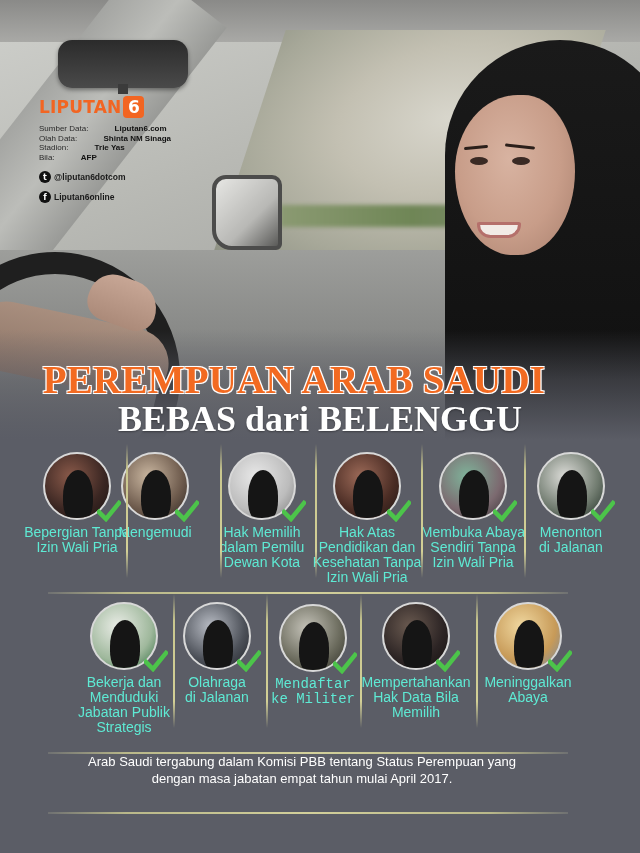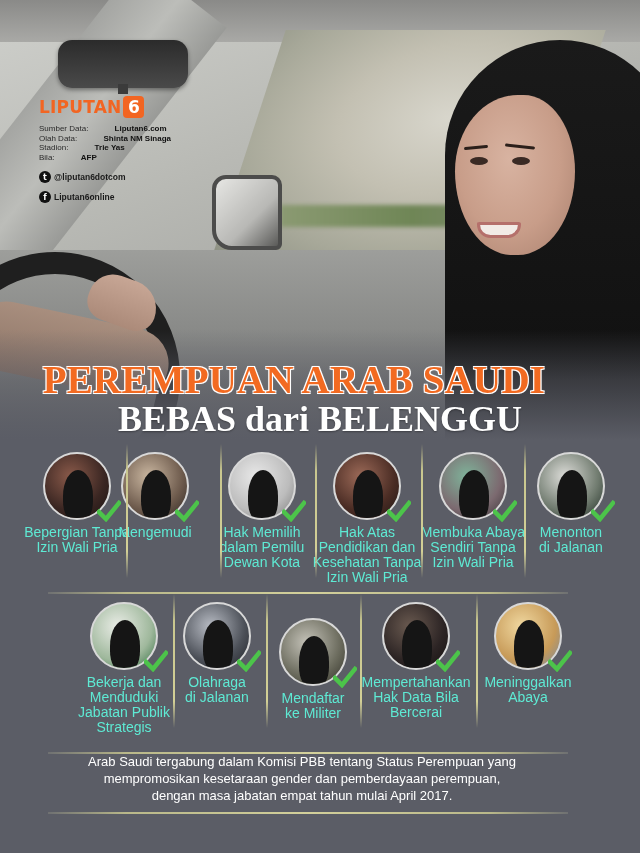--- a/index.html
+++ b/index.html
@@ -305,21 +305,21 @@
       <svg class="check" viewBox="0 0 24 22" style="left: 80px; top: 48px;">
         <path d="M2 12 L9 19 L22 3" fill="none" stroke="#4cc44a" stroke-width="4.5" stroke-linecap="square"></path>
       </svg>
       <div class="label">
         <div>Bekerja dan</div>
         <div>Menduduki</div>
         <div>Jabatan Publik</div>
         <div>Strategis</div>
       </div>
     </div>
-    <div class="item" style="left: 253px; width: 120px; top: 16px;">
+    <div class="item" style="left: 253px; width: 120px; top: 2px; font-family: Liberation Mono, monospace;">
       <div class="circle" style="background: radial-gradient(circle at 40% 35%, rgb(196, 194, 184) 0%, rgb(106, 106, 92) 60%, rgb(46, 46, 38) 100%);">
         <div class="sil" style="left: 18px; top: 16px; width: 30px; height: 52px;"></div>
       </div>
       <svg class="check" viewBox="0 0 24 22" style="left: 80px; top: 48px;">
         <path d="M2 12 L9 19 L22 3" fill="none" stroke="#4cc44a" stroke-width="4.5" stroke-linecap="square"></path>
       </svg>
       <div class="label">
         <div>Mendaftar</div>
         <div>ke Militer</div>
       </div>
@@ -327,21 +327,21 @@
     <div class="item" style="left: 356px; width: 120px; top: 0px;">
       <div class="circle" style="background: radial-gradient(circle at 40% 35%, rgb(106, 90, 80) 0%, rgb(44, 36, 36) 60%, rgb(20, 16, 16) 100%);">
         <div class="sil" style="left: 18px; top: 16px; width: 30px; height: 52px;"></div>
       </div>
       <svg class="check" viewBox="0 0 24 22" style="left: 80px; top: 48px;">
         <path d="M2 12 L9 19 L22 3" fill="none" stroke="#4cc44a" stroke-width="4.5" stroke-linecap="square"></path>
       </svg>
       <div class="label">
         <div>Mempertahankan</div>
         <div>Hak Data Bila</div>
-        <div>Bercerai</div>
+        <div>Memilih</div>
       </div>
     </div>
     <div class="item" style="left: 468px; width: 120px; top: 0px;">
       <div class="circle" style="background: radial-gradient(circle at 40% 35%, rgb(240, 216, 160) 0%, rgb(199, 154, 88) 60%, rgb(111, 135, 168) 100%);">
         <div class="sil" style="left: 18px; top: 16px; width: 30px; height: 52px;"></div>
       </div>
       <svg class="check" viewBox="0 0 24 22" style="left: 80px; top: 48px;">
         <path d="M2 12 L9 19 L22 3" fill="none" stroke="#4cc44a" stroke-width="4.5" stroke-linecap="square"></path>
       </svg>
       <div class="label">
@@ -351,16 +351,15 @@
     </div>
     <div class="vdiv" style="left: 173px; top: -8px; height: 134px;"></div>
     <div class="vdiv" style="left: 266px; top: -8px; height: 134px;"></div>
     <div class="vdiv" style="left: 360px; top: -8px; height: 134px;"></div>
     <div class="vdiv" style="left: 476px; top: -8px; height: 134px;"></div>
   </div>
 
 <div class="hdiv" style="top:752px;"></div>
 <div class="footer-text">
   <div>Arab Saudi tergabung dalam Komisi PBB tentang Status Perempuan yang</div>
-  <div>mempromosikan kesetaraan gender dan pemberdayaan perempuan,</div>
   <div>dengan masa jabatan empat tahun mulai April 2017.</div>
 </div>
 <div class="hdiv" style="top:812px;"></div>
 
 </body></html>

